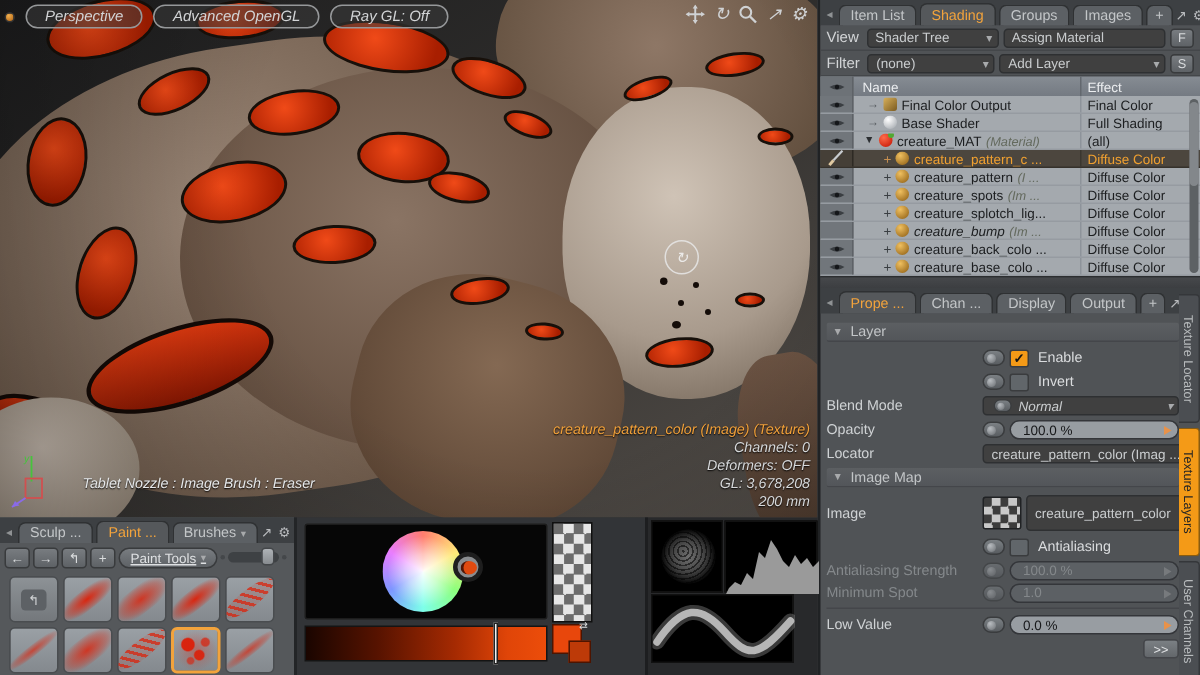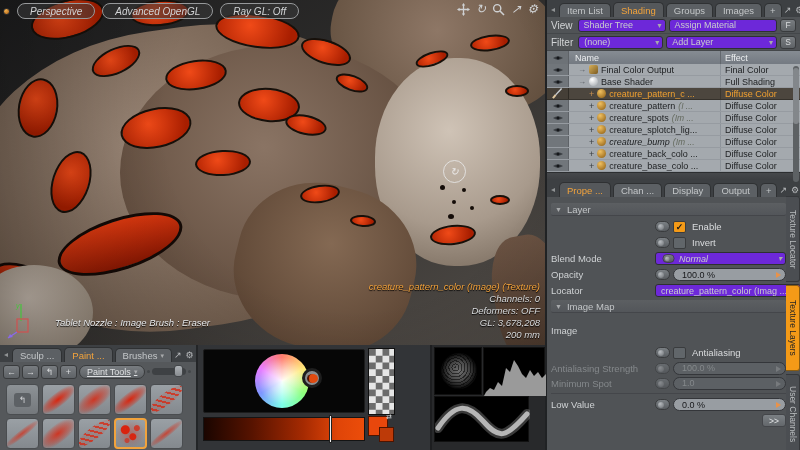--- a/index.html
+++ b/index.html
@@ -42,21 +42,21 @@
   .tab.active { background:#55585b; color:#f2a33c; height:15px; }
   .tab.plus { padding:0 5px; }
   .tb-corner { margin-left:auto; display:flex; gap:4px; align-items:center; padding:0 3px 2px 0; color:#b8babd; font-size:9px; }
   .tb-corner span { line-height:10px; }
   .dd-mini-arrow { font-size:7px; color:#a8aaac; }
 
   
   #right { position:absolute; left:545px; top:0; width:255px; height:450px; background:#505356; border-left:2px solid #202224; }
   .toolrow { height:17px; background:#505356; display:flex; align-items:center; gap:3px; padding:0 4px; border-bottom:1px solid #44474a; }
   .toolrow .lbl { color:#d2d4d6; font-size:10px; padding-right:2px; }
-  .dd { height:13px; background:#6d28d9; border:1px solid #2e3032; border-radius:3px; color:#c9ccce;
+  .dd { height:13px; background:#404040; border:1px solid #2e3032; border-radius:3px; color:#c9ccce;
     font-size:9px; padding:0 13px 0 5px; position:relative; display:flex; align-items:center; gap:3px; overflow:hidden; white-space:nowrap; }
   .dd::after { content:"▾"; position:absolute; right:3px; top:1px; color:#a8aaac; font-size:8px; }
   .dd.noarrow::after { content:""; }
   .sqbtn { width:16px; height:13px; background:linear-gradient(#787c80,#5e6266); border:1px solid #393b3d;
     border-radius:3px; color:#d9dbdd; font-size:8.5px; display:flex; align-items:center; justify-content:center; }
 
   .tree-head { display:flex; height:13px; background:linear-gradient(#868c93,#747a82); color:#eceef0; font-size:9px; }
   .th-eye { width:22px; background:#6d7277; border-right:1px solid #5e6267; display:flex; align-items:center; justify-content:center; }
   .th-name { flex:1; display:flex; align-items:center; padding-left:6px; }
   .th-eff { width:80px; border-left:1px solid #63686e; display:flex; align-items:center; padding-left:4px; }
@@ -363,20 +363,37 @@
           </div>
         <div class="c-name">
             <span class="tarr">→</span>
             <span class="ico sphere"></span>
             <span class="nm">Base Shader</span>
           </div>
         <div class="c-eff">
             <span>Full Shading</span>
           </div>
       </div>
+      <div class="trow">
+        <div class="c-eye">
+            <svg width="12" height="8" viewBox="0 0 12 8">
+              <path d="M1 4Q6 .5 11 4Q6 7.5 1 4Z" fill="#3a3e42"></path>
+              <circle cx="6" cy="4" r="1.5" fill="#15171a"></circle>
+            </svg>
+          </div>
+        <div class="c-name">
+            <span class="tcol">▼</span>
+            <span class="ico mat"></span>
+            <span class="nm">creature_MAT</span>
+            <span class="sfx">(Material)</span>
+          </div>
+        <div class="c-eff">
+            <span>(all)</span>
+          </div>
+      </div>
       <div class="trow sel">
         <div class="c-eye">
             <svg width="11" height="11" viewBox="0 0 12 12">
               <path d="M1 11L4 7.5" stroke="#e0c8a0" stroke-width="2.2"></path>
               <path d="M4 7.5L10.5 .5" stroke="#c8ccd0" stroke-width="1.6"></path>
             </svg>
           </div>
         <div class="c-name">
             <span class="tplus">+</span>
             <span class="ico img"></span>
@@ -562,20 +579,26 @@
           </div>
       </div>
 
       <div class="psec">
           <span class="tri">▼</span>
           <span>Image Map</span>
         </div>
 
       <div class="prow" style="height:28px;">
         <span class="plabel">Image</span>
+        <div class="pctrl">
+            <span class="thumb-img"></span>
+          <div class="dd tall" style="flex:1;">
+              <span>creature_pattern_color</span>
+            </div>
+          </div>
       </div>
 
       <div class="prow">
         <span class="plabel"></span>
         <div class="pctrl">
             <span class="mini"></span>
           <span class="chk"></span>
           <span class="chk-label">Antialiasing</span>
           </div>
       </div>

